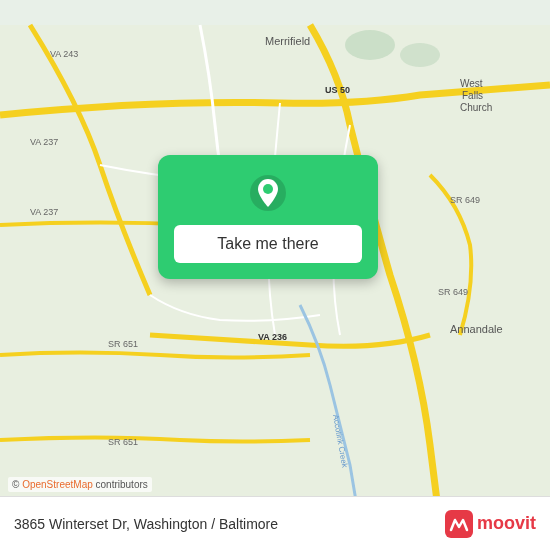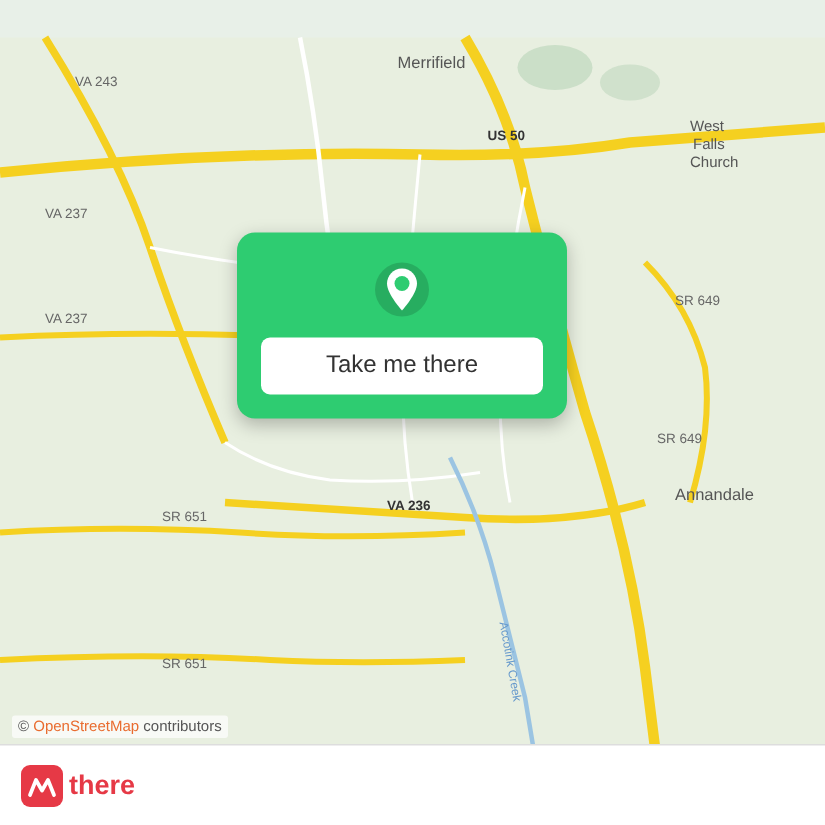--- a/index.html
+++ b/index.html
@@ -175,22 +175,23 @@
       <circle cx="22" cy="18" r="5" fill="#2ecc71"></circle>
     </svg>
     <button class="take-me-there-btn">Take me there</button>
   </div>
 
   <div class="copyright">
     <span>© <span style="color:#e96c2f;">OpenStreetMap</span> contributors</span>
   </div>
 
   <div class="bottom-bar">
+    <span class="bottom-address">3865 Winterset Dr, Washington / Baltimore</span>
     <div class="moovit-logo">
 
       <svg class="moovit-icon" viewBox="0 0 28 28" xmlns="http://www.w3.org/2000/svg">
         <rect width="28" height="28" rx="6" fill="#e63946"></rect>
         <path d="M6 20 L10 10 L14 17 L18 10 L22 20" stroke="white" stroke-width="2.5" fill="none" stroke-linejoin="round" stroke-linecap="round"></path>
       </svg>
-      <span class="moovit-text">there</span>
+      <span class="moovit-text">moovit</span>
     </div>
   </div>
 </div>
 
 </body></html>

